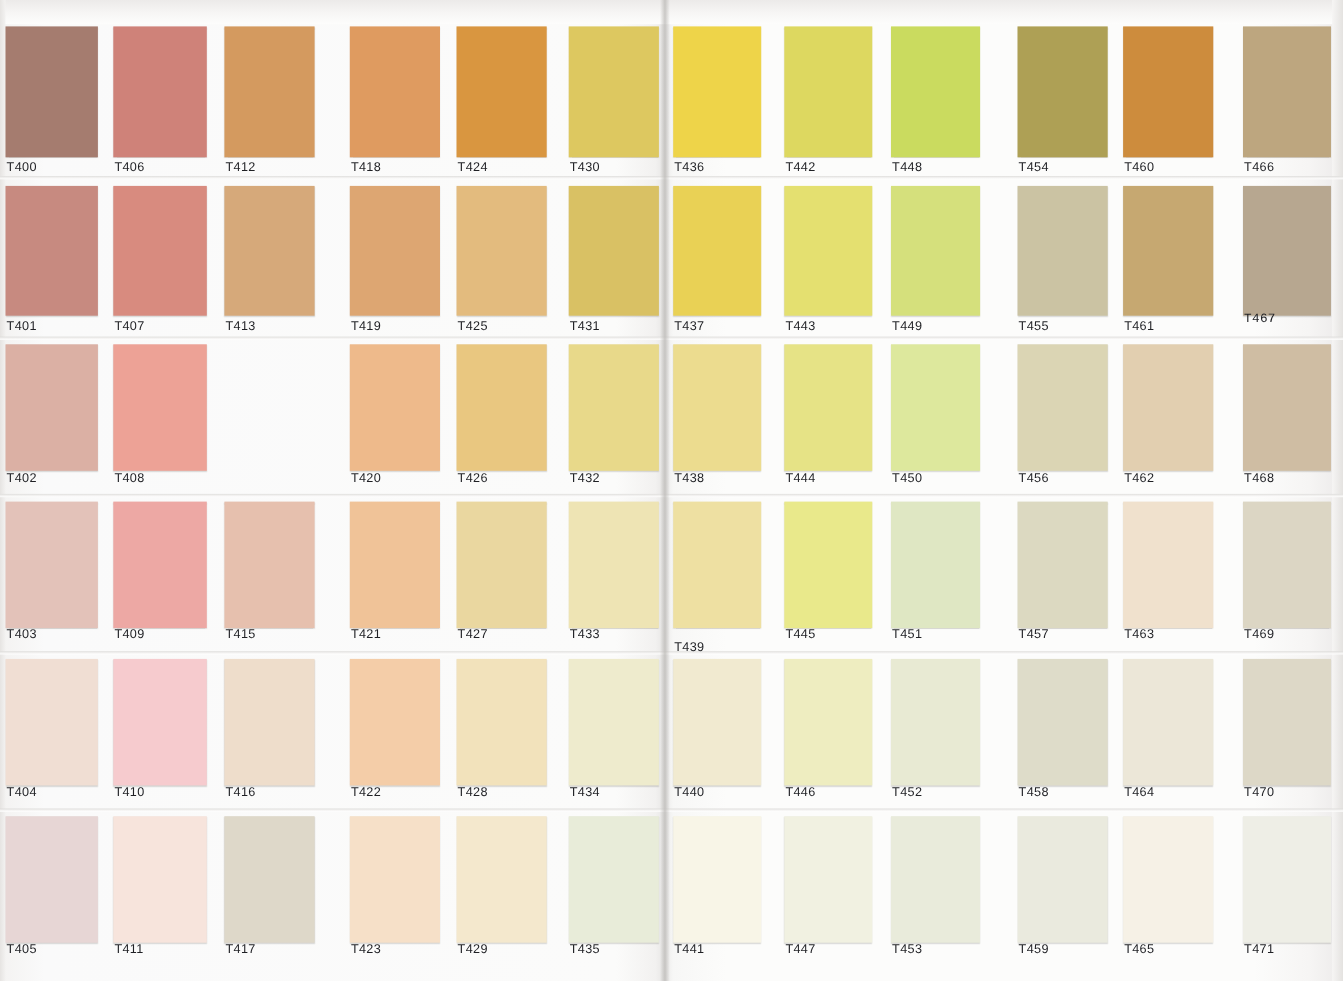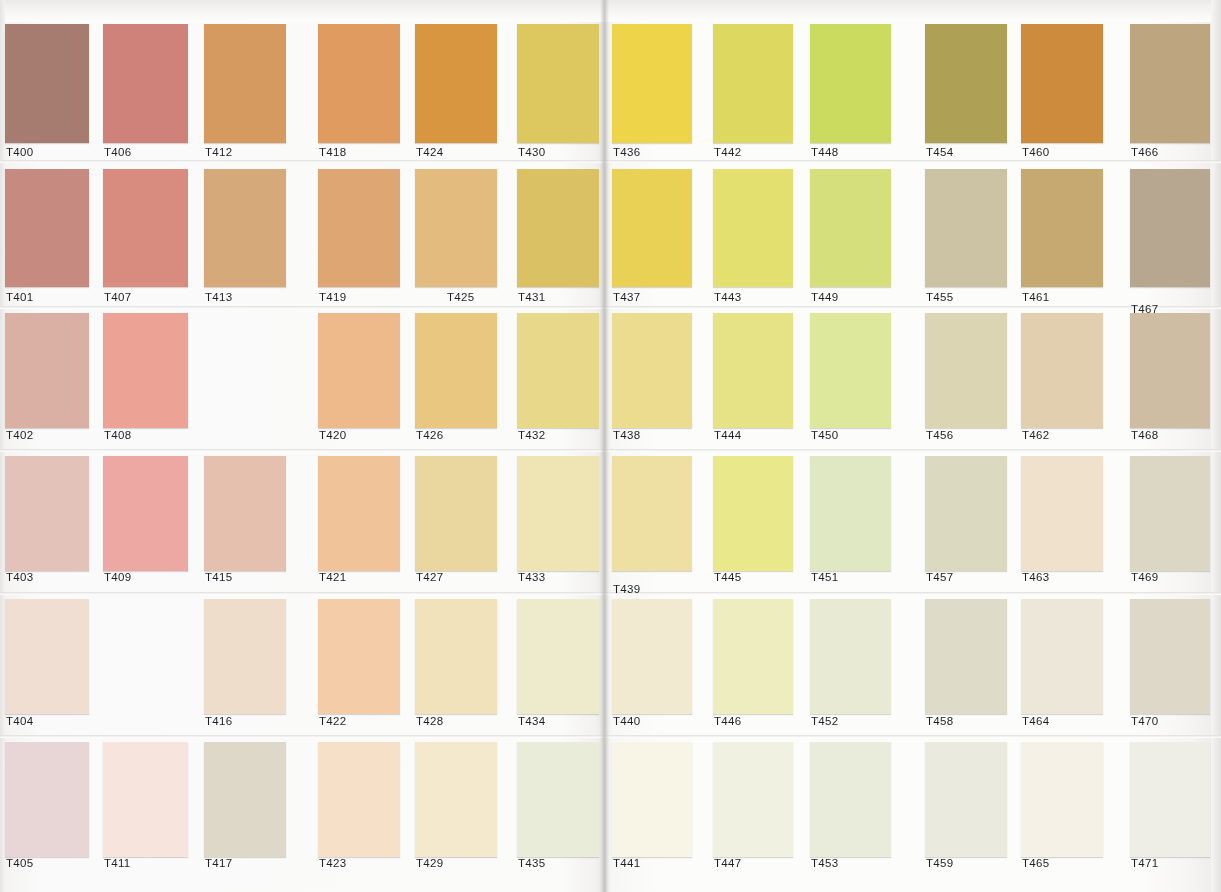--- a/index.html
+++ b/index.html
@@ -105,20 +105,24 @@
         <div class="lbl" style="top: 122px;">T407</div>
       </div>
       <div class="cell" style="left: 103px; top: 313px; width: 85px; height: 132px;">
         <div class="sw" title="T408" style="width: 85px; height: 115px; background: rgb(237, 162, 150);"></div>
         <div class="lbl" style="top: 116px;">T408</div>
       </div>
       <div class="cell" style="left: 103px; top: 456px; width: 85px; height: 131px;">
         <div class="sw" title="T409" style="width: 85px; height: 115px; background: rgb(237, 168, 164);"></div>
         <div class="lbl" style="top: 115px;">T409</div>
       </div>
+      <div class="cell" style="left: 103px; top: 599px; width: 85px; height: 132px;">
+        <div class="sw" title="T410" style="width: 85px; height: 115px; background: rgb(246, 203, 206);"></div>
+        <div class="lbl" style="top: 116px;">T410</div>
+      </div>
       <div class="cell" style="left: 103px; top: 742px; width: 85px; height: 131px;">
         <div class="sw" title="T411" style="width: 85px; height: 115px; background: rgb(247, 228, 220);"></div>
         <div class="lbl" style="top: 115px;">T411</div>
       </div>
       <div class="cell" style="left: 204px; top: 24px; width: 82px; height: 138px;">
         <div class="sw" title="T412" style="width: 82px; height: 119px; background: rgb(212, 154, 95);"></div>
         <div class="lbl" style="top: 122px;">T412</div>
       </div>
       <div class="cell" style="left: 204px; top: 169px; width: 82px; height: 138px;">
         <div class="sw" title="T413" style="width: 82px; height: 118px; background: rgb(214, 169, 122);"></div>
@@ -159,21 +163,21 @@
       <div class="cell" style="left: 318px; top: 742px; width: 82px; height: 131px;">
         <div class="sw" title="T423" style="width: 82px; height: 115px; background: rgb(246, 224, 200);"></div>
         <div class="lbl" style="top: 115px;">T423</div>
       </div>
       <div class="cell" style="left: 415px; top: 24px; width: 82px; height: 138px;">
         <div class="sw" title="T424" style="width: 82px; height: 119px; background: rgb(217, 150, 64);"></div>
         <div class="lbl" style="top: 122px;">T424</div>
       </div>
       <div class="cell" style="left: 415px; top: 169px; width: 82px; height: 138px;">
         <div class="sw" title="T425" style="width: 82px; height: 118px; background: rgb(227, 187, 126);"></div>
-        <div class="lbl" style="top: 122px; margin-left: 31px;">T425</div>
+        <div class="lbl" style="top: 122px;">T425</div>
       </div>
       <div class="cell" style="left: 415px; top: 313px; width: 82px; height: 132px;">
         <div class="sw" title="T426" style="width: 82px; height: 115px; background: rgb(233, 199, 128);"></div>
         <div class="lbl" style="top: 116px;">T426</div>
       </div>
       <div class="cell" style="left: 415px; top: 456px; width: 82px; height: 131px;">
         <div class="sw" title="T427" style="width: 82px; height: 115px; background: rgb(234, 215, 160);"></div>
         <div class="lbl" style="top: 115px;">T427</div>
       </div>
       <div class="cell" style="left: 415px; top: 599px; width: 82px; height: 132px;">
@@ -327,21 +331,21 @@
       <div class="cell" style="left: 1021px; top: 742px; width: 82px; height: 131px;">
         <div class="sw" title="T465" style="width: 82px; height: 115px; background: rgb(246, 241, 230);"></div>
         <div class="lbl" style="top: 115px;">T465</div>
       </div>
       <div class="cell" style="left: 1130px; top: 24px; width: 80px; height: 138px;">
         <div class="sw" title="T466" style="width: 80px; height: 119px; background: rgb(189, 166, 127);"></div>
         <div class="lbl" style="top: 122px;">T466</div>
       </div>
       <div class="cell" style="left: 1130px; top: 169px; width: 80px; height: 138px;">
         <div class="sw" title="T467" style="width: 80px; height: 118px; background: rgb(183, 167, 144);"></div>
-        <div class="lbl" style="top: 134px;">T467</div>
+        <div class="lbl" style="top: 115px; font-family: Liberation Mono, monospace;">T467</div>
       </div>
       <div class="cell" style="left: 1130px; top: 313px; width: 80px; height: 132px;">
         <div class="sw" title="T468" style="width: 80px; height: 115px; background: rgb(207, 189, 163);"></div>
         <div class="lbl" style="top: 116px;">T468</div>
       </div>
       <div class="cell" style="left: 1130px; top: 456px; width: 80px; height: 131px;">
         <div class="sw" title="T469" style="width: 80px; height: 115px; background: rgb(220, 214, 196);"></div>
         <div class="lbl" style="top: 115px;">T469</div>
       </div>
       <div class="cell" style="left: 1130px; top: 599px; width: 80px; height: 132px;">

